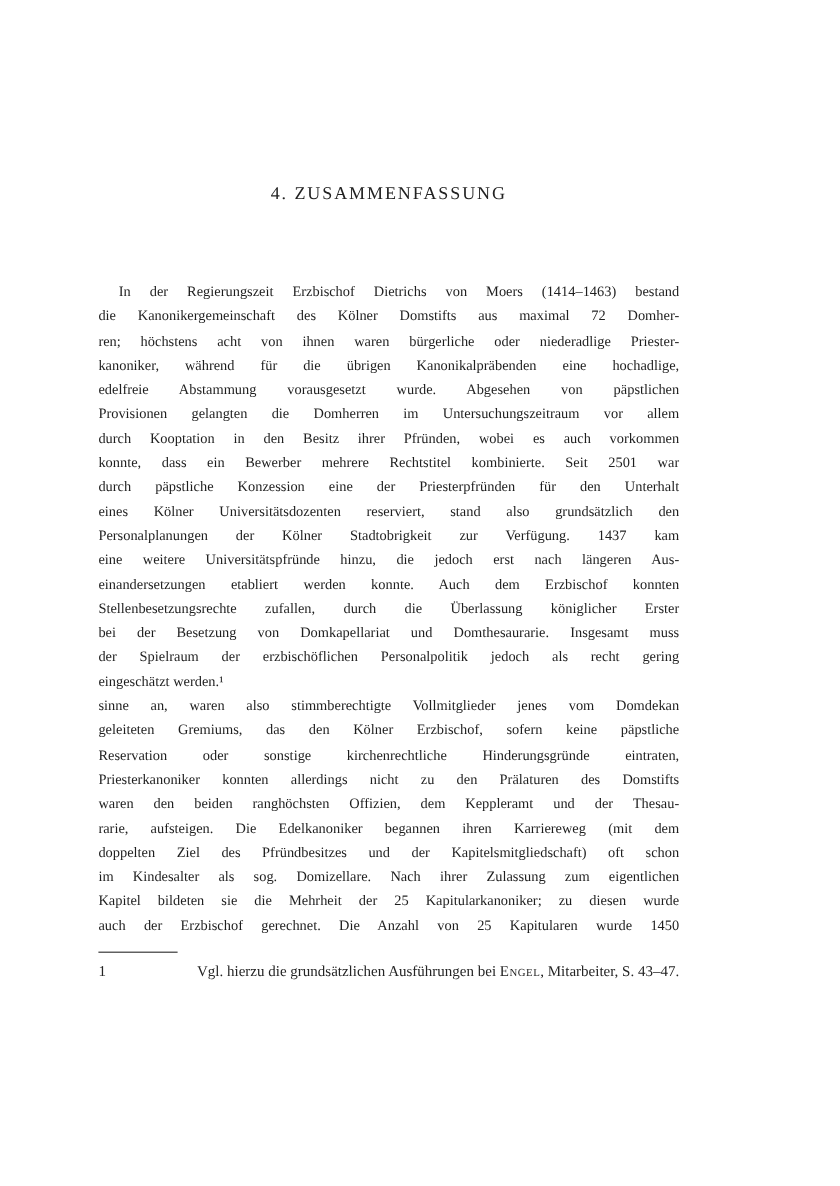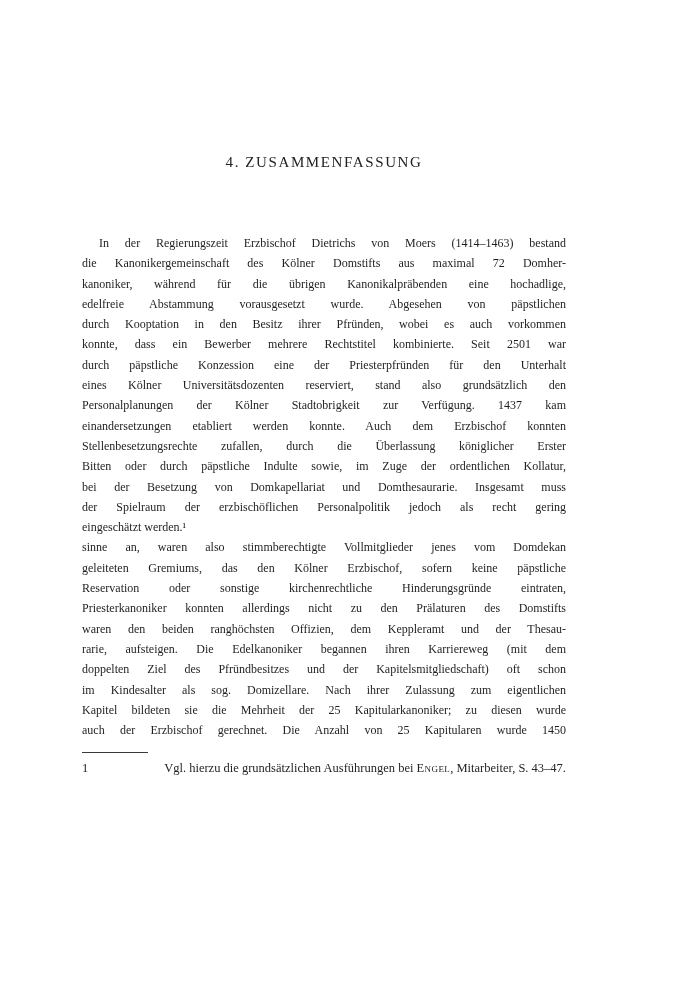--- a/index.html
+++ b/index.html
@@ -85,30 +85,32 @@
 
 <div class="page">
   <div class="column">
 
     <h1 class="heading">4. ZUSAMMENFASSUNG</h1>
 
     <div class="bodytext" id="bodytext">
         <div class="para">
           <div class="line indent">In der Regierungszeit Erzbischof Dietrichs von Moers (1414–1463) bestand</div>
           <div class="line">die Kanonikergemeinschaft des Kölner Domstifts aus maximal 72 Domher-</div>
+          <div class="line">ren; höchstens acht von ihnen waren bürgerliche oder niederadlige Priester-</div>
           <div class="line">kanoniker, während für die übrigen Kanonikalpräbenden eine hochadlige,</div>
           <div class="line">edelfreie Abstammung vorausgesetzt wurde. Abgesehen von päpstlichen</div>
+          <div class="line">Provisionen gelangten die Domherren im Untersuchungszeitraum vor allem</div>
           <div class="line">durch Kooptation in den Besitz ihrer Pfründen, wobei es auch vorkommen</div>
           <div class="line">konnte, dass ein Bewerber mehrere Rechtstitel kombinierte. Seit 2501 war</div>
           <div class="line">durch päpstliche Konzession eine der Priesterpfründen für den Unterhalt</div>
           <div class="line">eines Kölner Universitätsdozenten reserviert, stand also grundsätzlich den</div>
           <div class="line">Personalplanungen der Kölner Stadtobrigkeit zur Verfügung. 1437 kam</div>
+          <div class="line">eine weitere Universitätspfründe hinzu, die jedoch erst nach längeren Aus-</div>
           <div class="line">einandersetzungen etabliert werden konnte. Auch dem Erzbischof konnten</div>
           <div class="line">Stellenbesetzungsrechte zufallen, durch die Überlassung königlicher Erster</div>
-          <div class="line">Bitten oder durch päpstliche Indulte sowie, im Zuge der ordentlichen Kollatur,</div>
           <div class="line">bei der Besetzung von Domkapellariat und Domthesaurarie. Insgesamt muss</div>
           <div class="line">der Spielraum der erzbischöflichen Personalpolitik jedoch als recht gering</div>
           <div class="line end-left">eingeschätzt werden.¹</div>
         </div>
         <div class="para">
           <div class="line">sinne an, waren also stimmberechtigte Vollmitglieder jenes vom Domdekan</div>
           <div class="line">geleiteten Gremiums, das den Kölner Erzbischof, sofern keine päpstliche</div>
           <div class="line">Reservation oder sonstige kirchenrechtliche Hinderungsgründe eintraten,</div>
           <div class="line">Priesterkanoniker konnten allerdings nicht zu den Prälaturen des Domstifts</div>
           <div class="line">waren den beiden ranghöchsten Offizien, dem Keppleramt und der Thesau-</div>

